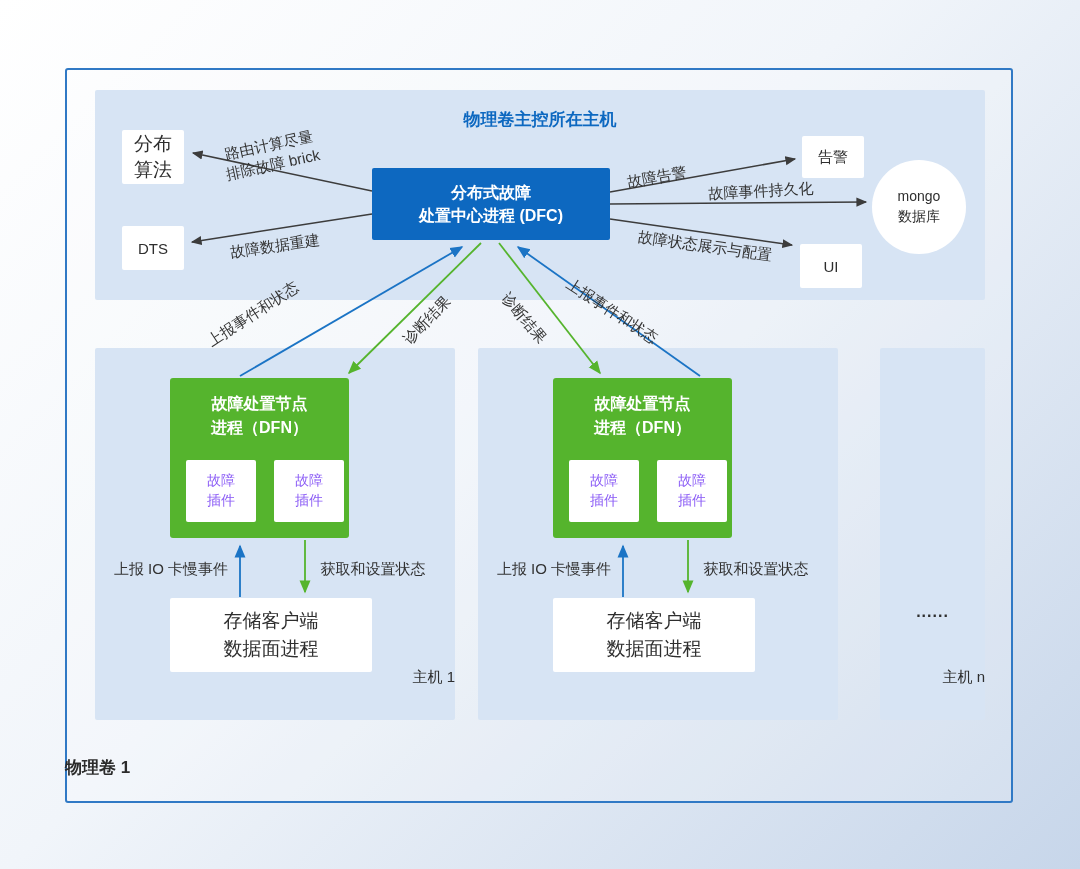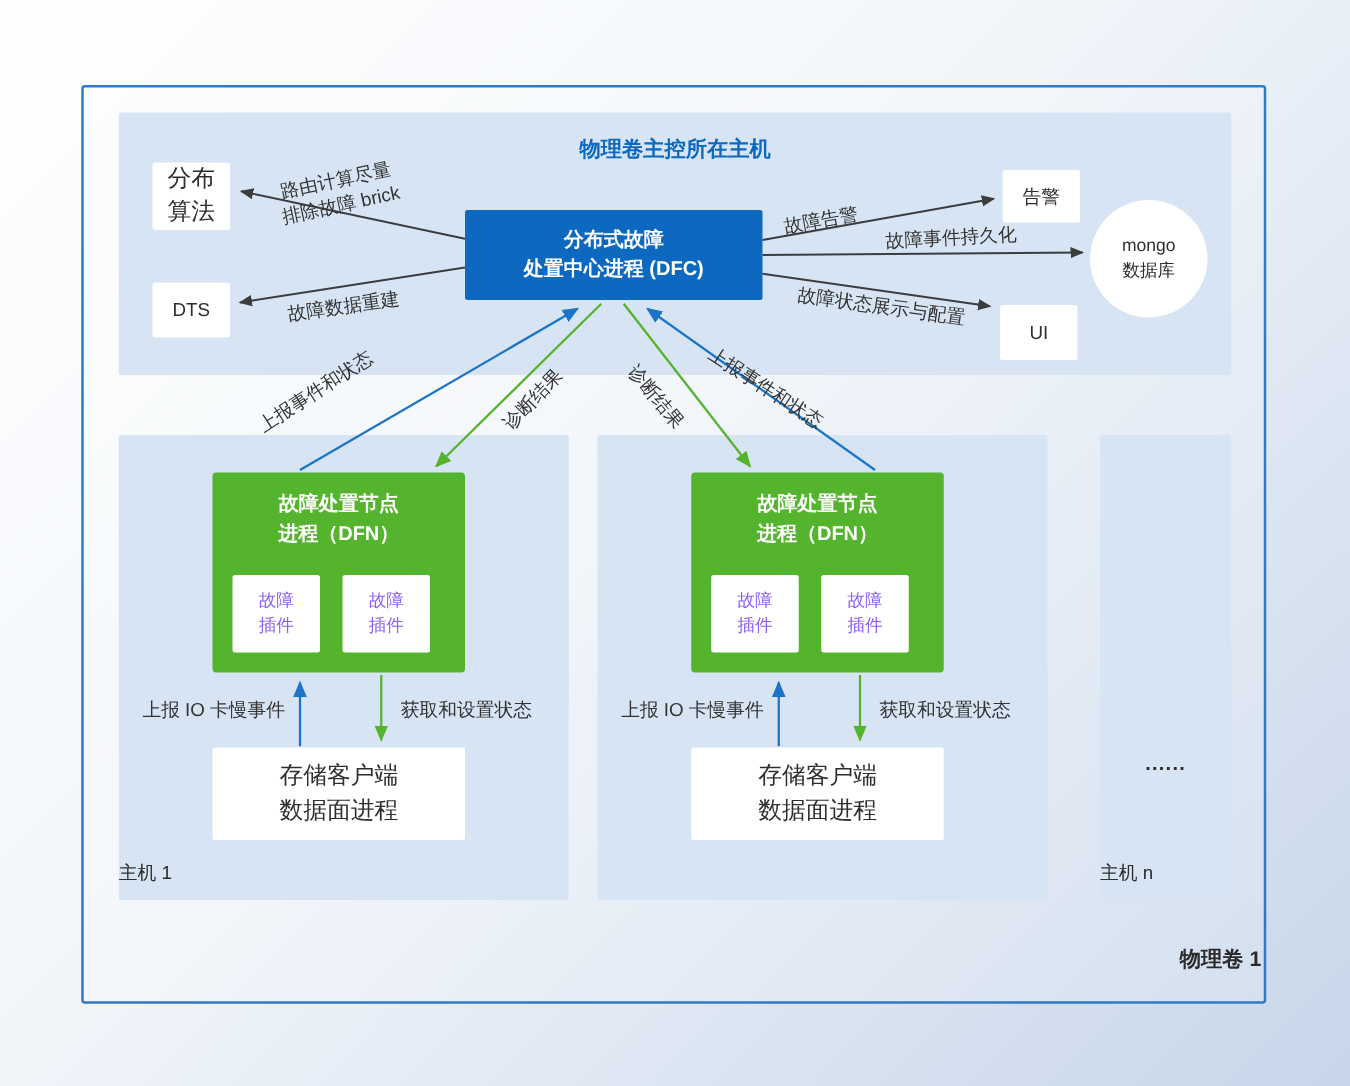--- a/index.html
+++ b/index.html
@@ -19,32 +19,32 @@
   .pre{white-space:pre-line}
   .ptitle{position:absolute;left:95px;top:108px;width:890px;text-align:center;
     color:#0d68c0;font-weight:bold;font-size:17px}
   .dfc{left:372px;top:168px;width:238px;height:72px;background:#0d68c0;color:#fff;
     font-weight:bold;font-size:16px;line-height:1.45;border-radius:2px}
   .algo{left:122px;top:130px;width:62px;height:54px;font-size:19px;line-height:1.35}
   .dts{left:122px;top:226px;width:62px;height:44px;font-size:15px}
   .alert{left:802px;top:136px;width:62px;height:42px;font-size:15px}
   .uibox{left:800px;top:244px;width:62px;height:44px;font-size:15px}
   .mongo{left:872px;top:160px;width:94px;height:94px;border-radius:50%;font-size:14px;line-height:1.4;background:#fff}
-  .dfn{position:absolute;width:202px;height:160px;background:#55b42d;border-radius:3px;color:#fff;
+  .dfn{position:absolute;width:179px;height:160px;background:#55b42d;border-radius:3px;color:#fff;
     font-weight:bold;font-size:16px;line-height:1.5;text-align:center;padding-top:14px;box-sizing:border-box}
   .dfn1{left:170px;top:378px}.dfn2{left:553px;top:378px}
   .plug{width:70px;height:62px;font-size:14px;line-height:1.4;color:#8b5cf6}
   .plug1a{left:186px;top:460px}.plug1b{left:274px;top:460px}
   .plug2a{left:569px;top:460px}.plug2b{left:657px;top:460px}
   .store{width:202px;height:74px;font-size:19px;line-height:1.5}
   .store1{left:170px;top:598px}.store2{left:553px;top:598px}
-  .hostname{position:absolute;font-size:15px;text-align:left;top:689px}
+  .hostname{position:absolute;font-size:15px;text-align:right;top:668px}
   .hn1{left:95px;width:360px}.hn2{left:478px;width:360px}.hnn{left:880px;width:105px}
   .dots{position:absolute;left:880px;top:603px;width:105px;text-align:center;font-size:16px;font-weight:bold;letter-spacing:1px}
-  .vol{position:absolute;left:65px;top:756px;width:944px;text-align:right;font-weight:bold;font-size:17px;color:#2b2b2b}
+  .vol{position:absolute;left:65px;top:756px;width:944px;text-align:left;font-weight:bold;font-size:17px;color:#2b2b2b}
   .elabel{position:absolute;font-size:15px;text-align:center;line-height:1.35;color:#333}
   .l-route{left:212px;top:135px;width:118px;transform:rotate(-12deg)}
   .l-rebuild{left:228px;top:236px;width:94px;transform:rotate(-8deg)}
   .l-alarm{left:624px;top:167px;width:66px;transform:rotate(-10deg)}
   .l-persist{left:706px;top:181px;width:110px;transform:rotate(-3deg)}
   .l-display{left:635px;top:236px;width:140px;transform:rotate(8deg)}
   .l-repL{left:198px;top:304px;width:110px;transform:rotate(-33deg)}
   .l-repR{left:557px;top:301px;width:110px;transform:rotate(33deg)}
   .l-diagL{left:395px;top:310px;width:64px;transform:rotate(-46deg)}
   .l-diagR{left:492px;top:308px;width:64px;transform:rotate(50deg)}

